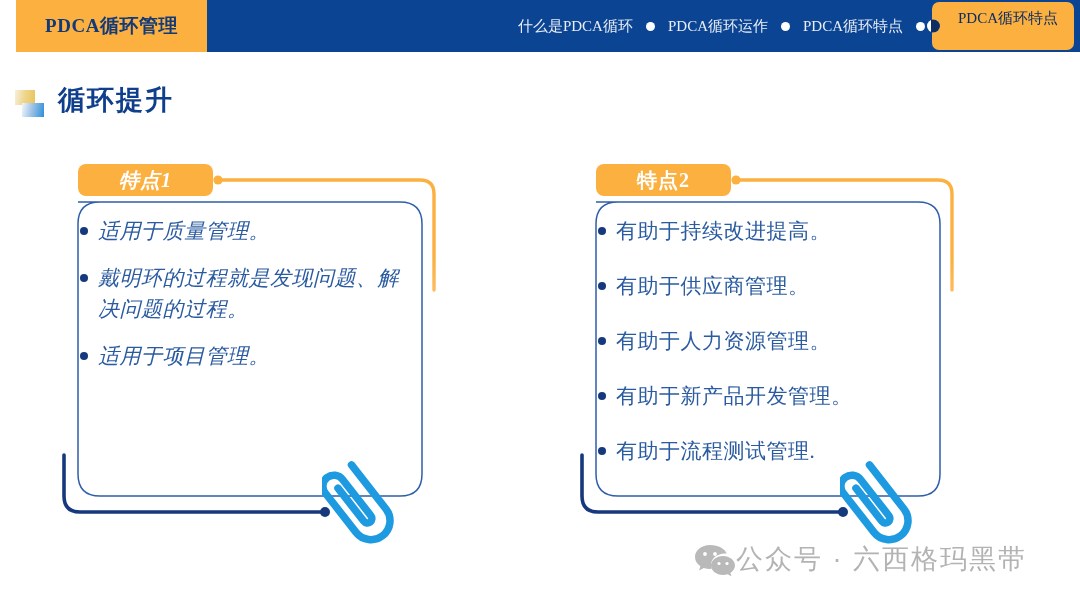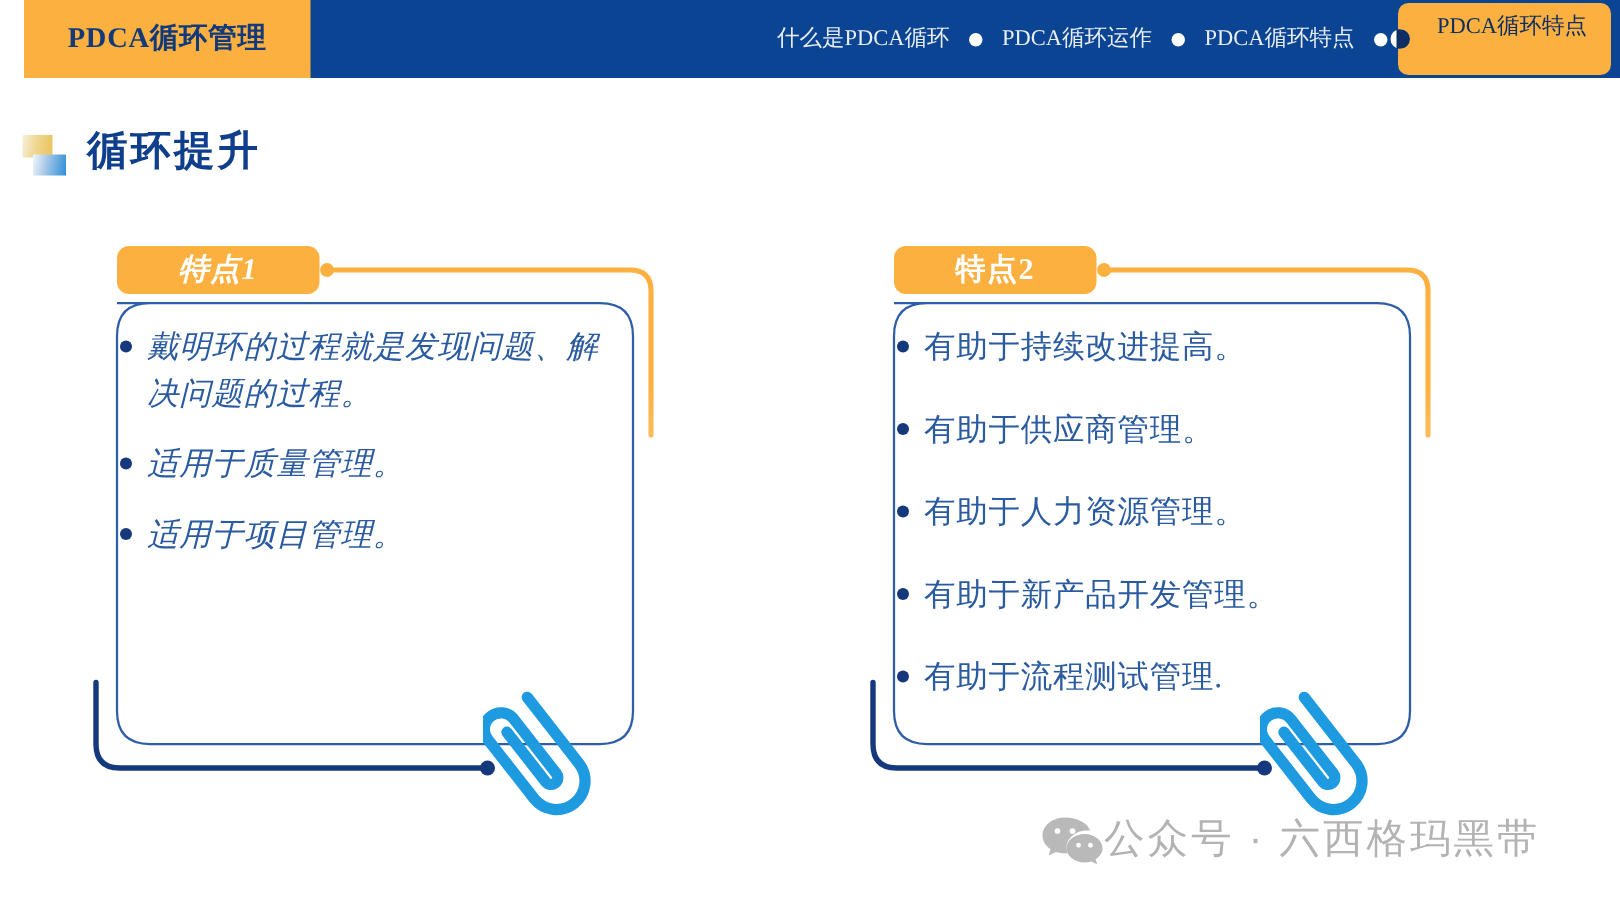--- a/index.html
+++ b/index.html
@@ -280,25 +280,25 @@
 
       <path d="M4 297 V338 Q4 354 20 354 H264" fill="none" stroke="#16387c" stroke-width="3.6" stroke-linecap="round"></path>
       <circle cx="265" cy="354" r="5" fill="#16387c"></circle>
     </svg>
 
     <div class="card-tab">特点1</div>
 
     <div class="card-body">
       <div class="bullet-row">
         <span class="bullet-dot"></span>
+        <span class="bullet-text">适用于质量管理。</span>
+      </div>
+      <div class="bullet-row">
+        <span class="bullet-dot"></span>
         <span class="bullet-text">戴明环的过程就是发现问题、解决问题的过程。</span>
-      </div>
-      <div class="bullet-row">
-        <span class="bullet-dot"></span>
-        <span class="bullet-text">适用于质量管理。</span>
       </div>
       <div class="bullet-row">
         <span class="bullet-dot"></span>
         <span class="bullet-text">适用于项目管理。</span>
       </div>
     </div>
   </div>
 
   <div class="card card-2">
     <svg class="card-svg" viewBox="0 0 390 375">

